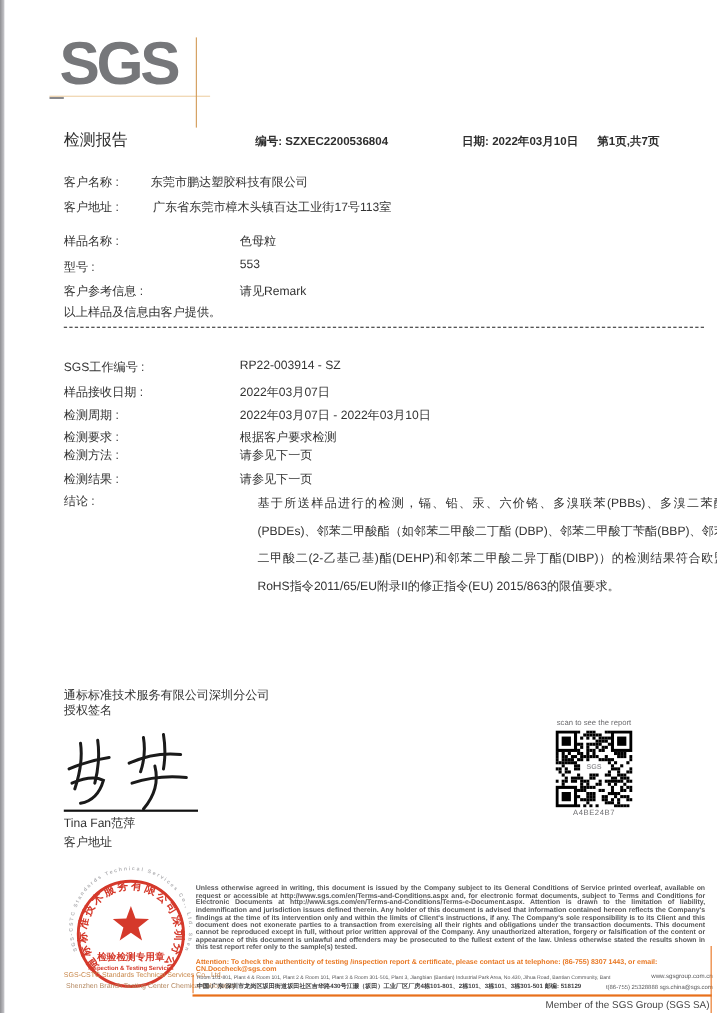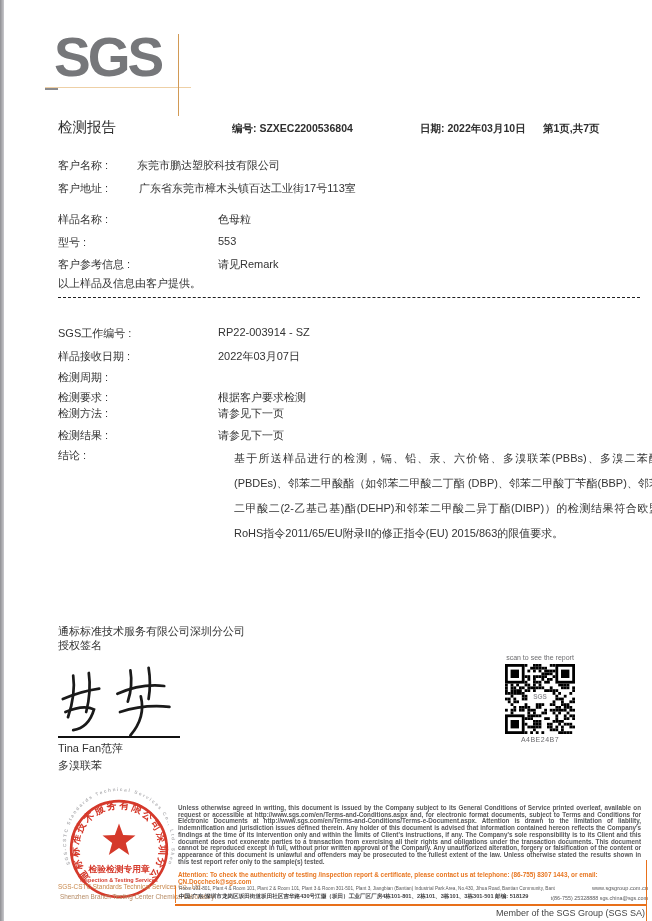--- a/index.html
+++ b/index.html
@@ -90,20 +90,21 @@
   <div class="abs val" style="left:218px;top:257px">请见Remark</div>
   <div class="abs note" style="top:276px">以上样品及信息由客户提供。</div>
 
   <div id="divider" class="abs"></div>
 
   <div class="abs lab" style="top:326px">SGS工作编号 :</div>
   <div class="abs val" style="left:218px;top:326px">RP22-003914 - SZ</div>
   <div class="abs lab" style="top:349px">样品接收日期 :</div>
   <div class="abs val" style="left:218px;top:349px">2022年03月07日</div>
   <div class="abs lab" style="top:370px">检测周期 :</div>
+  <div class="abs val" style="left:218px;top:370px">2022年03月07日 - 2022年03月10日</div>
   <div class="abs lab" style="top:390px">检测要求 :</div>
   <div class="abs val" style="left:218px;top:390px">根据客户要求检测</div>
   <div class="abs lab" style="top:406px">检测方法 :</div>
   <div class="abs val" style="left:218px;top:406px">请参见下一页</div>
   <div class="abs lab" style="top:428px">检测结果 :</div>
   <div class="abs val" style="left:218px;top:428px">请参见下一页</div>
   <div class="abs lab" style="top:448px">结论 :</div>
   <div id="conclusion-val" class="abs">基于所送样品进行的检测，镉、铅、汞、六价铬、多溴联苯(PBBs)、多溴二苯醚(PBDEs)、邻苯二甲酸酯（如邻苯二甲酸二丁酯 (DBP)、邻苯二甲酸丁苄酯(BBP)、邻苯二甲酸二(2-乙基己基)酯(DEHP)和邻苯二甲酸二异丁酯(DIBP)）的检测结果符合欧盟RoHS指令2011/65/EU附录II的修正指令(EU) 2015/863的限值要求。</div>
 
   <div class="abs sigtxt" style="top:624px">通标标准技术服务有限公司深圳分公司</div>
@@ -116,21 +117,21 @@
       <path d="M8,40 Q22,34 30,38 Q26,52 14,54"></path>
       <path d="M48,26 Q66,18 84,20"></path>
       <path d="M58,8 Q60,20 56,32"></path>
       <path d="M72,6 Q74,18 72,30"></path>
       <path d="M50,40 Q68,34 88,36"></path>
       <path d="M66,28 Q70,44 58,58"></path>
     </g>
   </svg>
   <div id="sig-line" class="abs"></div>
   <div class="abs sigtxt" style="top:741px">Tina Fan范萍</div>
-  <div class="abs sigtxt" style="top:758px">多溴联苯</div>
+  <div class="abs sigtxt" style="top:758px">客户地址</div>
 
   <div id="qr-caption" class="abs">scan to see the report</div>
   <div id="qr-svg-wrap" class="abs">
     <svg id="qr-svg" width="70" height="70" viewBox="0 0 70 70">
         <g fill="#000">
           <rect x="19.6" y="0.0" width="2.8" height="2.8"></rect>
           <rect x="28.0" y="0.0" width="2.8" height="2.8"></rect>
           <rect x="30.8" y="0.0" width="2.8" height="2.8"></rect>
           <rect x="33.6" y="0.0" width="2.8" height="2.8"></rect>
           <rect x="44.8" y="0.0" width="2.8" height="2.8"></rect>

